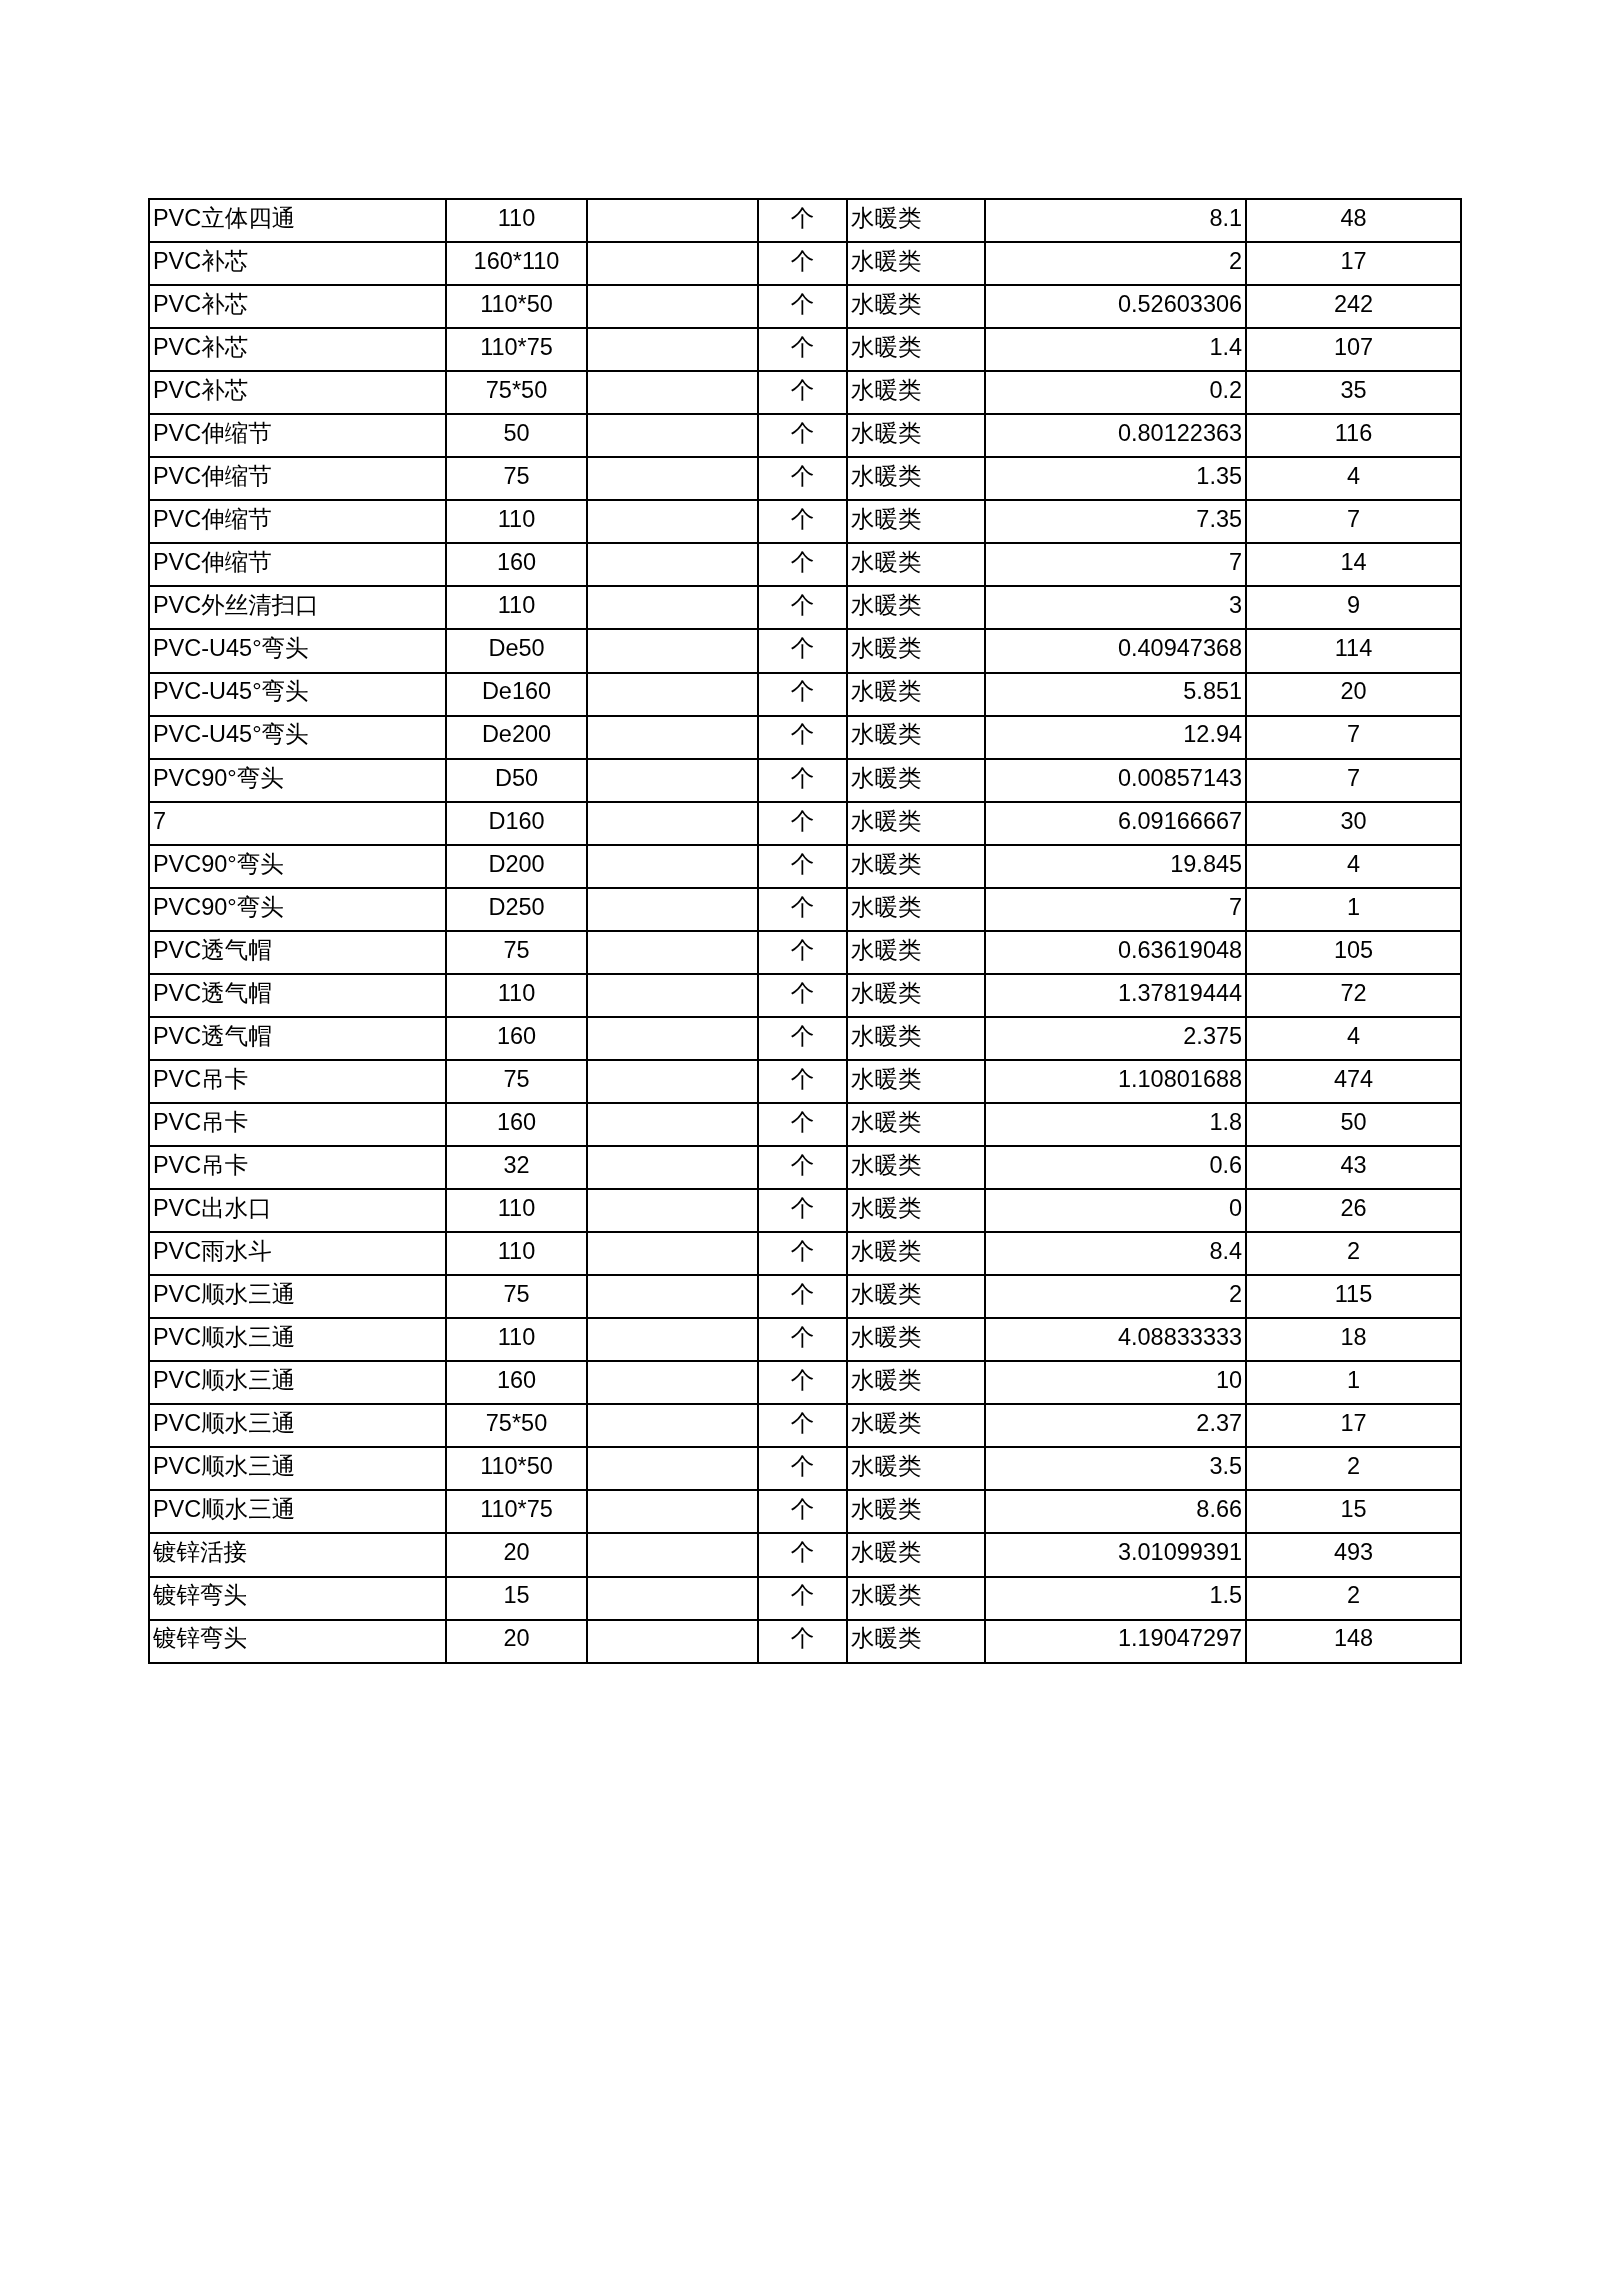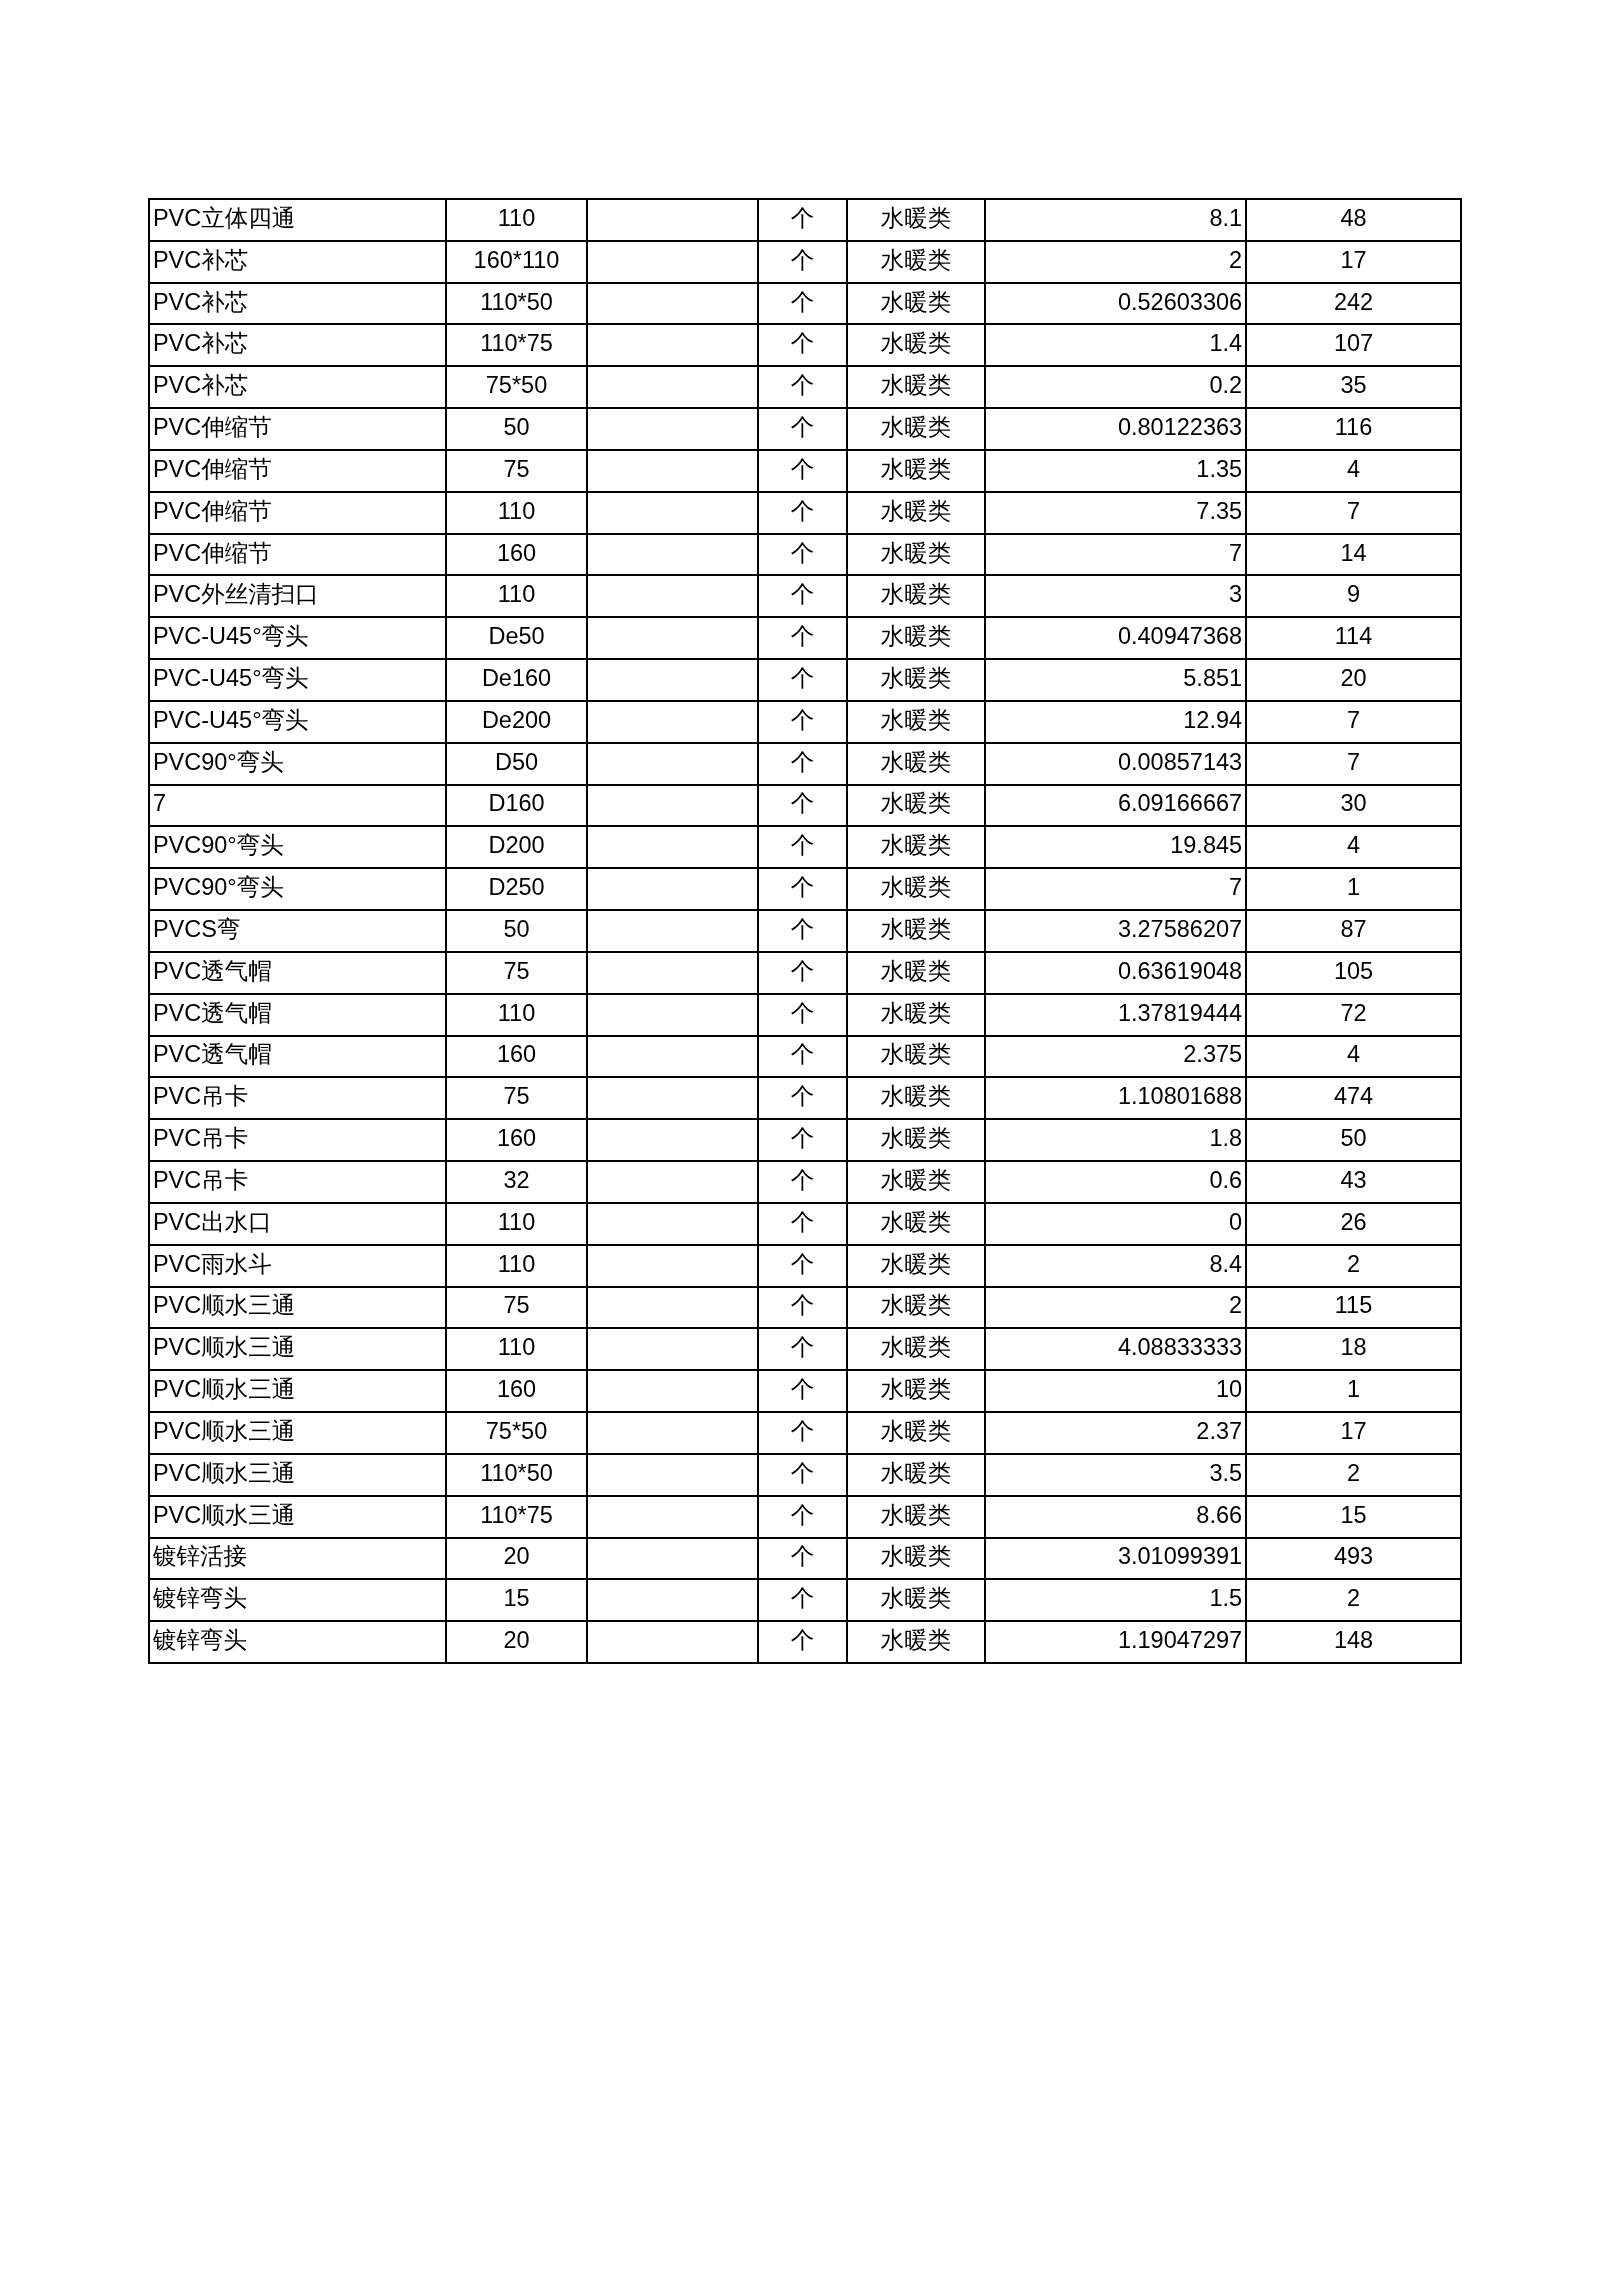--- a/index.html
+++ b/index.html
@@ -31,21 +31,21 @@
     line-height: 26.5px;
     padding: 4.9px 2.9px 0 2.9px;
     overflow: hidden;
     white-space: nowrap;
     background: #ffffff;
   }
   td.c-name  { text-align: left;   padding-left: 6.9px; }
   td.c-spec  { text-align: center; }
   td.c-blank { }
   td.c-unit  { text-align: center; }
-  td.c-cat   { text-align: center; }
+  td.c-cat   { }
   td.c-price { text-align: right;  padding-right: 3.9px; }
   td.c-qty   { text-align: center;  padding-right: 3.9px; }
 </style>
 </head>
 <body>
 
 <div class="page">
   <table class="inv-table">
     <colgroup>
       <col style="width:297px">
@@ -204,29 +204,20 @@
         <tr>
     <td class="c-name">PVC90°弯头</td>
     <td class="c-spec">D250</td>
     <td class="c-blank"></td>
     <td class="c-unit">个</td>
     <td class="c-cat">水暖类</td>
     <td class="c-price">7</td>
     <td class="c-qty">1</td>
   </tr>
         <tr>
-    <td class="c-name">PVCS弯</td>
-    <td class="c-spec">50</td>
-    <td class="c-blank"></td>
-    <td class="c-unit">个</td>
-    <td class="c-cat">水暖类</td>
-    <td class="c-price">3.27586207</td>
-    <td class="c-qty">87</td>
-  </tr>
-        <tr>
     <td class="c-name">PVC透气帽</td>
     <td class="c-spec">75</td>
     <td class="c-blank"></td>
     <td class="c-unit">个</td>
     <td class="c-cat">水暖类</td>
     <td class="c-price">0.63619048</td>
     <td class="c-qty">105</td>
   </tr>
         <tr>
     <td class="c-name">PVC透气帽</td>

